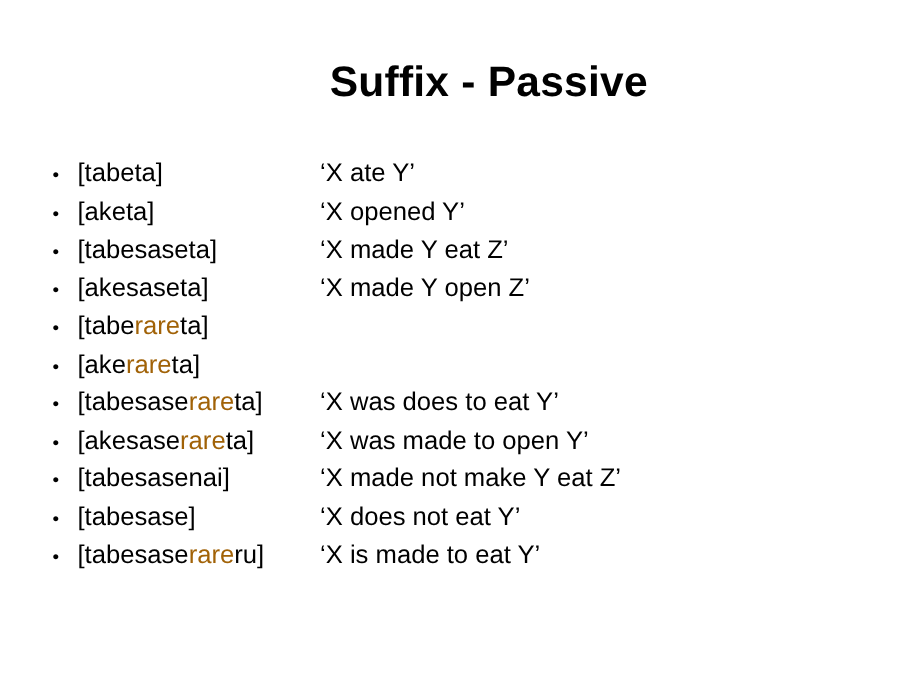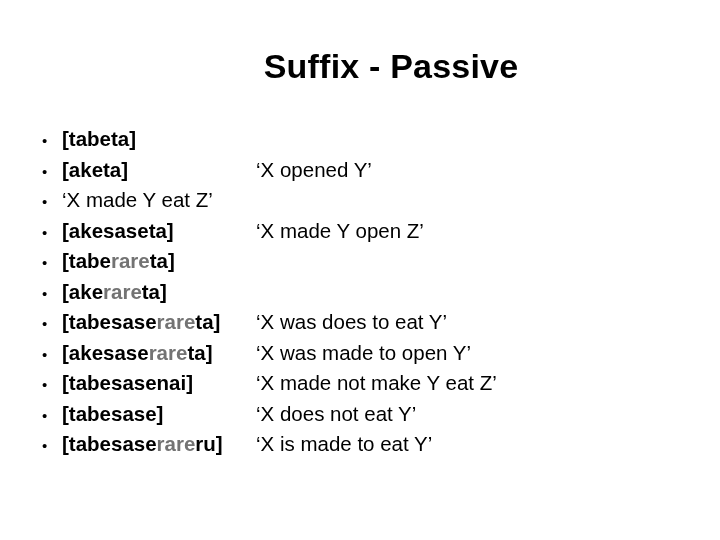--- a/index.html
+++ b/index.html
@@ -54,48 +54,49 @@
     color: #000000;
     text-align: left;
     padding-left: 8px;
     box-sizing: border-box;
   }
   .form-cell {
     flex: 0 0 194px;
     width: 194px;
     padding-right: 4px;
     box-sizing: border-box;
-    font-weight: bold;
   }
   .gloss-cell {
     flex: 0 0 auto;
   }
   .hl {
-    color: #737373;
+    color: #a16207;
   }
 </style>
 </head>
 <body>
 
 <div class="slide">
 
   <div class="slide-title">Suffix - Passive</div>
 
   <div class="content-body">
       <div class="bullet-row">
         <span class="bullet-marker">•</span>
         <span class="form-cell"><span>[tabeta]</span></span>
+        <span class="gloss-cell">‘X ate Y’</span>
       </div>
       <div class="bullet-row">
         <span class="bullet-marker">•</span>
         <span class="form-cell"><span>[aketa]</span></span>
         <span class="gloss-cell">‘X opened Y’</span>
       </div>
       <div class="bullet-row">
         <span class="bullet-marker">•</span>
+        <span class="form-cell"><span>[tabesaseta]</span></span>
         <span class="gloss-cell">‘X made Y eat Z’</span>
       </div>
       <div class="bullet-row">
         <span class="bullet-marker">•</span>
         <span class="form-cell"><span>[akesaseta]</span></span>
         <span class="gloss-cell">‘X made Y open Z’</span>
       </div>
       <div class="bullet-row">
         <span class="bullet-marker">•</span>
         <span class="form-cell"><span>[tabe</span><span class="hl">rare</span><span>ta]</span></span>

